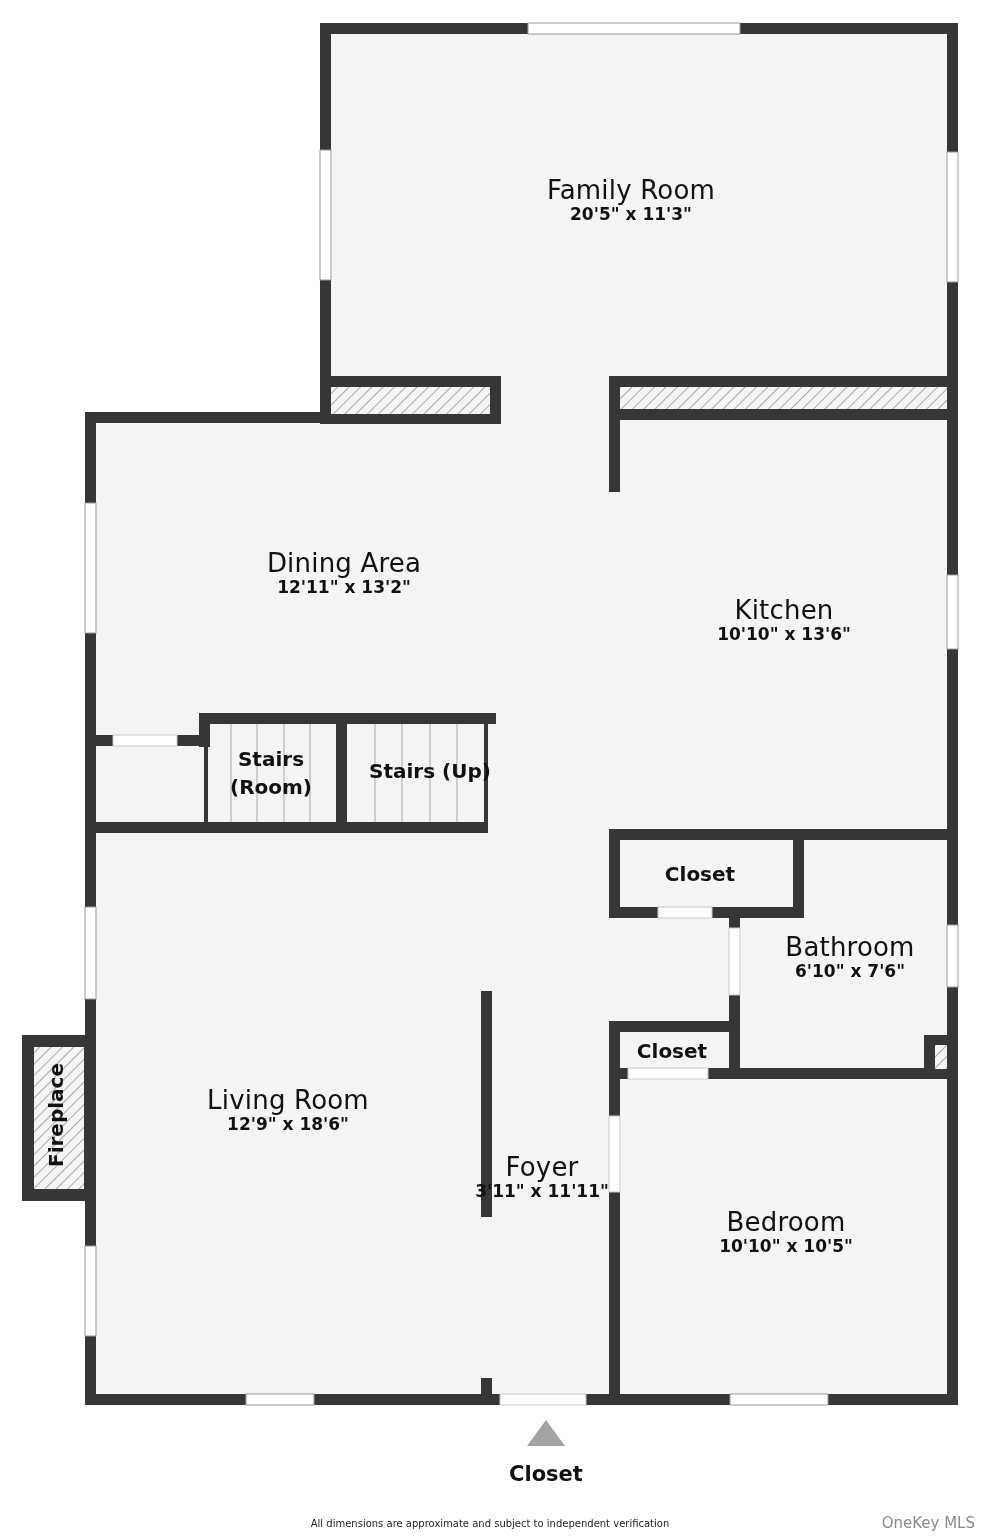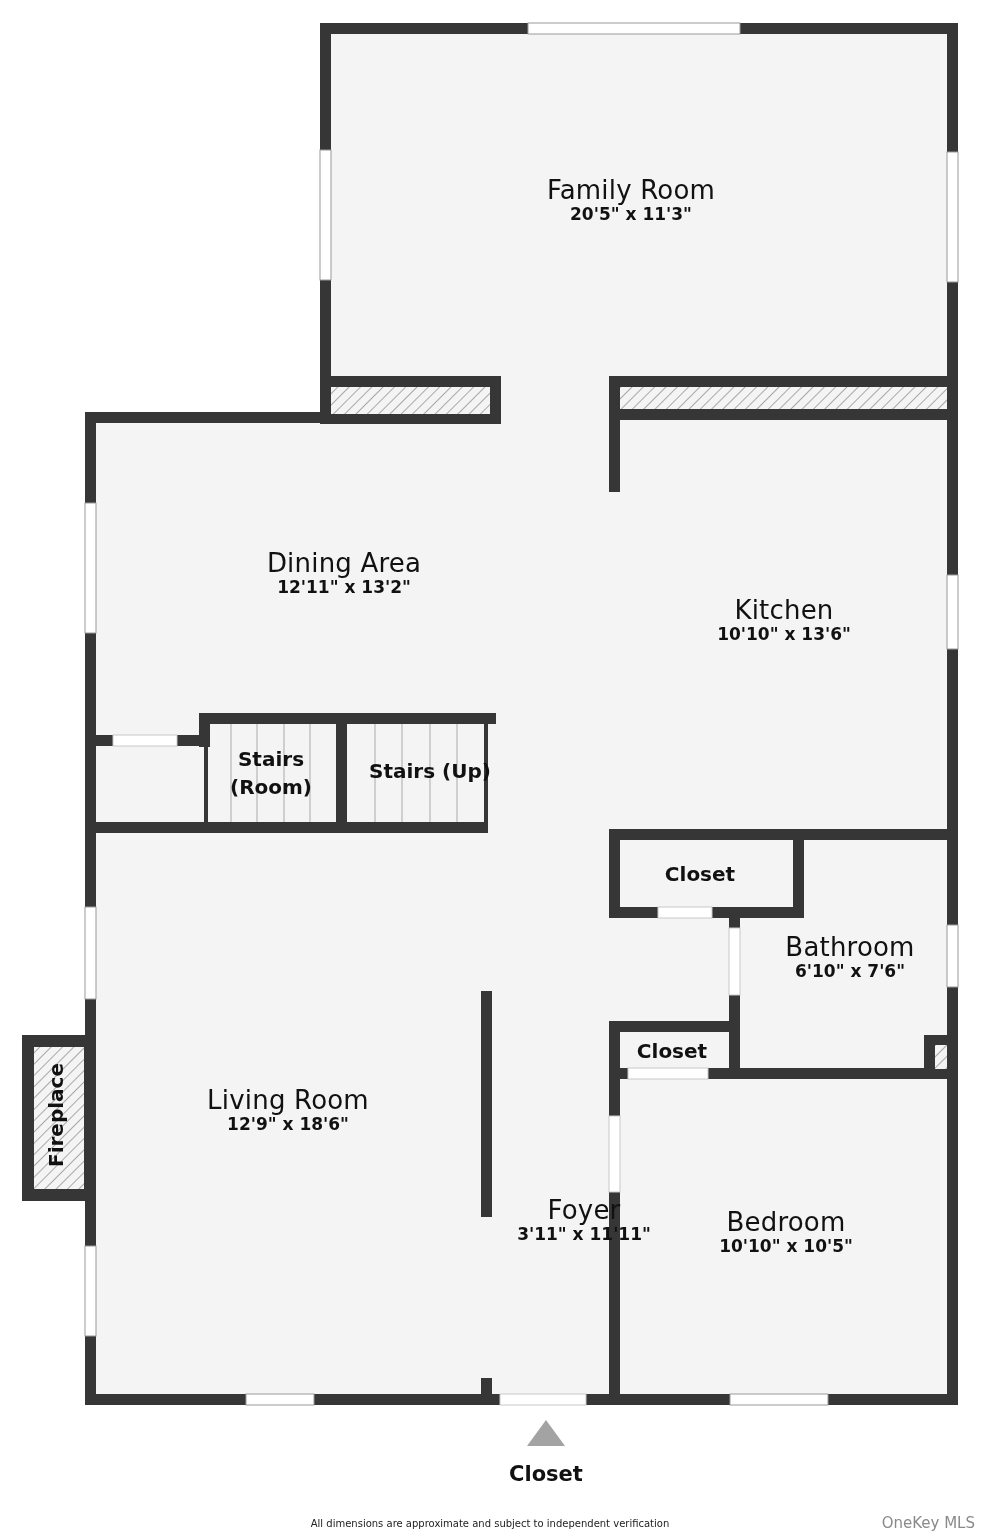--- a/index.html
+++ b/index.html
@@ -151,21 +151,21 @@
   <span class="small-name">Closet</span>
 </div>
 
 <div class="label" style="left:288px; top:1087px;">
   <span class="room-name">Living Room</span>
   <span class="room-dim">12'9" x 18'6"</span>
 </div>
 
 <div class="fireplace-label">Fireplace</div>
 
-<div class="label" style="left:542px; top:1197px;margin-left:42px;">
+<div class="label" style="left:542px; top:1154px;">
   <span class="room-name">Foyer</span>
   <span class="room-dim">3'11" x 11'11"</span>
 </div>
 
 <div class="label" style="left:786px; top:1209px;">
   <span class="room-name">Bedroom</span>
   <span class="room-dim">10'10" x 10'5"</span>
 </div>
 
 <div class="entry-label">Closet</div>

